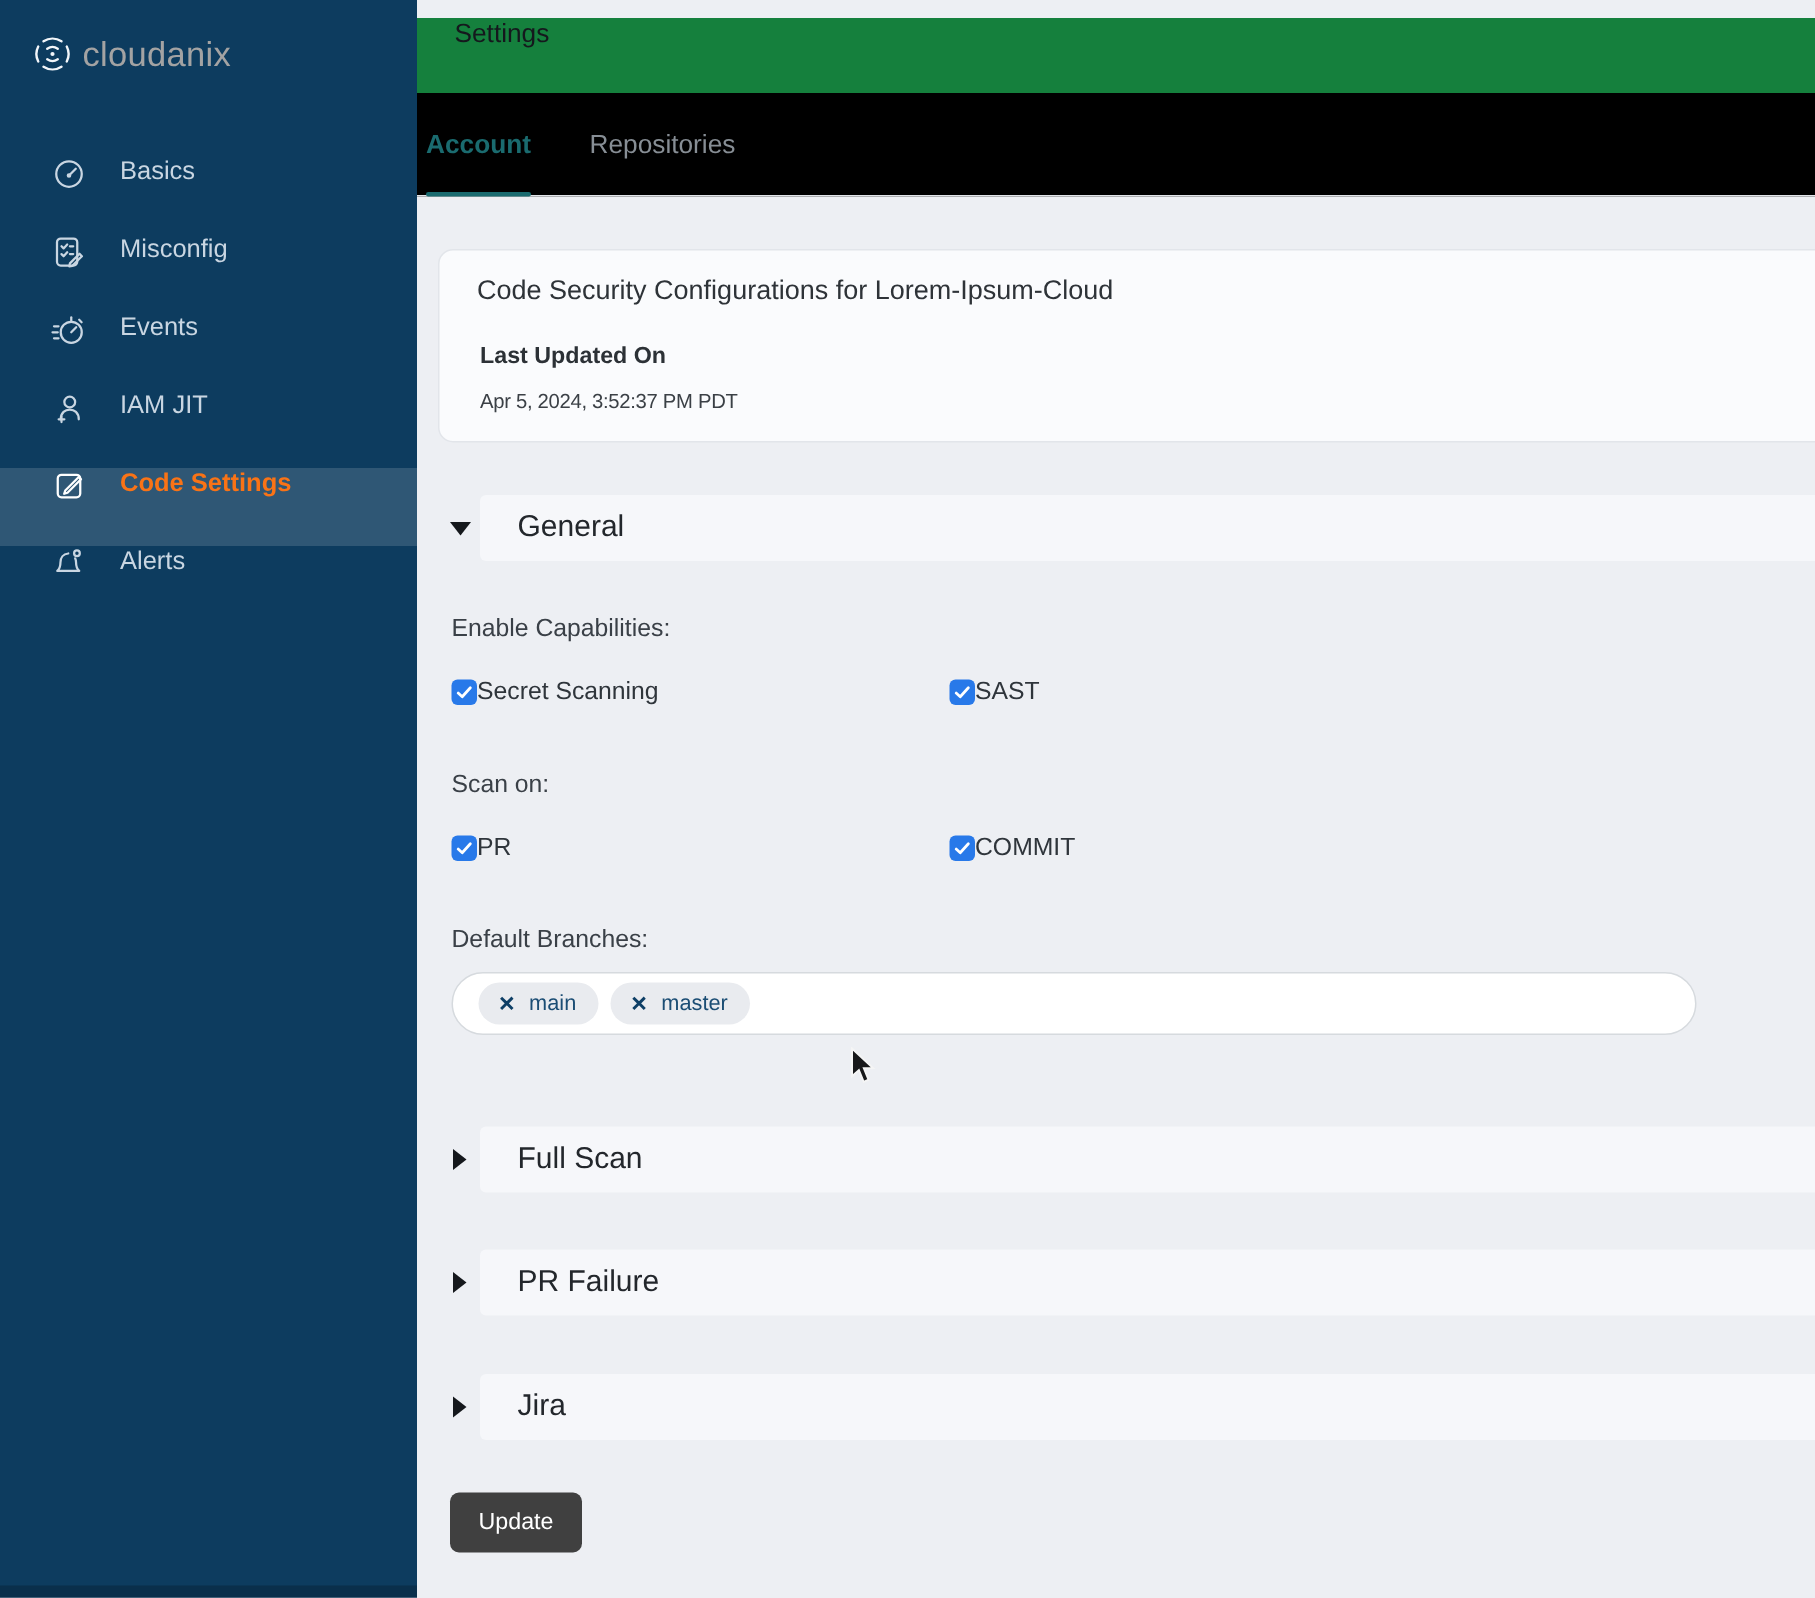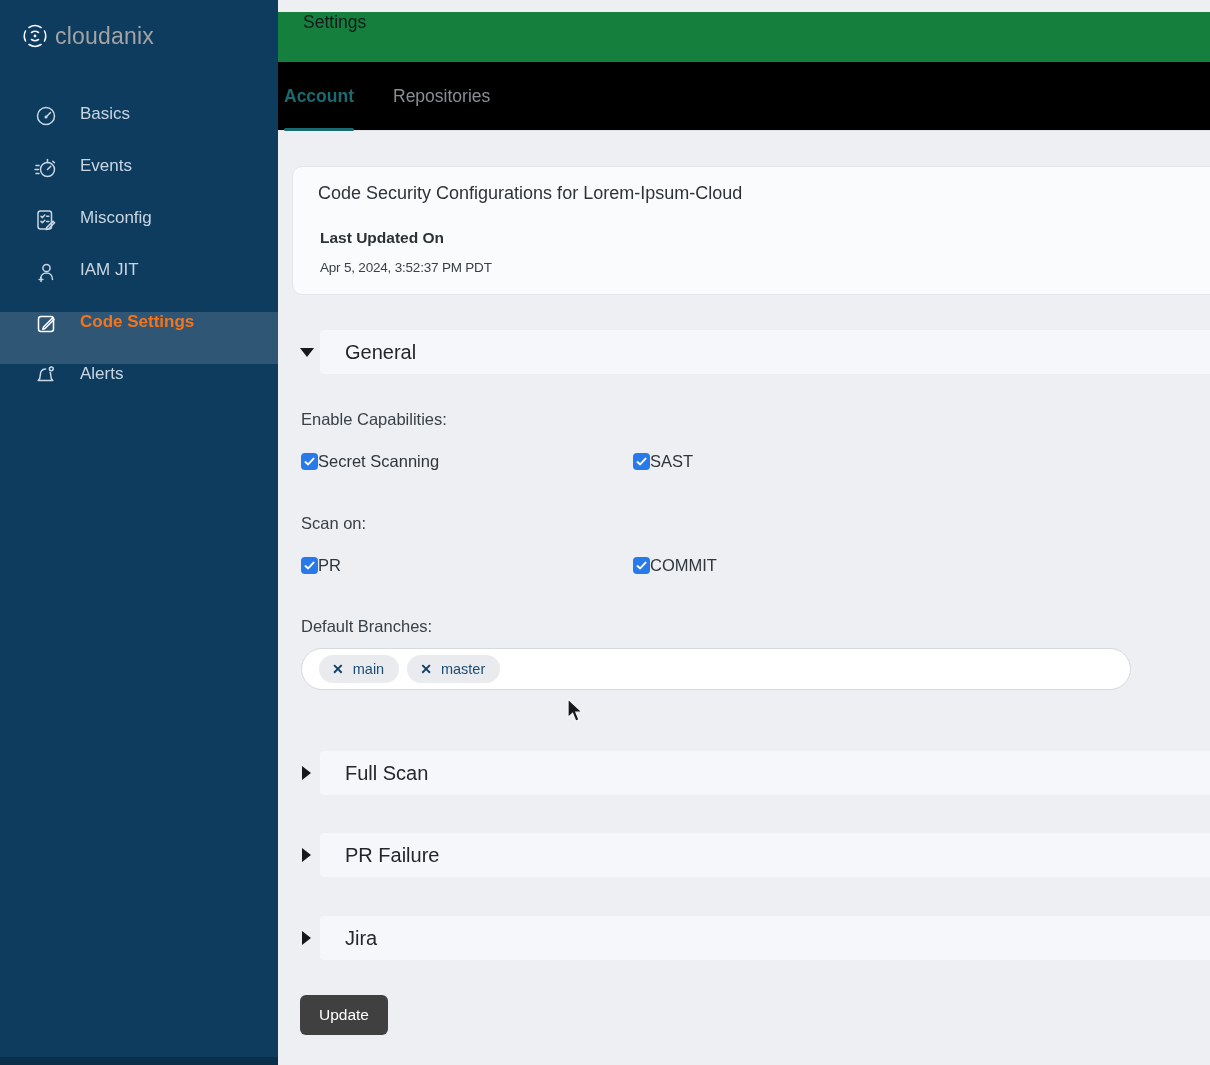--- a/index.html
+++ b/index.html
@@ -130,47 +130,47 @@
             <circle cx="12" cy="12" r="8.5"></circle>
             <line x1="12" y1="13" x2="16.5" y2="8.5"></line>
             <circle cx="12" cy="13" r="0.8"></circle>
           </svg>
       </span>
       <span>Basics</span>
     </div>
     <div class="nav-item">
       <span class="nav-icon">
         <svg viewBox="0 0 24 24">
+            <rect x="4" y="3" width="13.5" height="18" rx="2.5"></rect>
+            <path d="M7 8.2 l1.4 1.4 L10.8 7"></path>
+            <line x1="12.6" y1="8.2" x2="14.8" y2="8.2"></line>
+            <path d="M7 13.4 l1.4 1.4 L10.8 12.2"></path>
+            <line x1="12.6" y1="13.4" x2="14.8" y2="13.4"></line>
+            <path d="M12.6 19.6 L19 13.2 l1.6 1.6 L14.2 21.2 l-2 0.4 z"></path>
+          </svg>
+      </span>
+      <span>Misconfig</span>
+    </div>
+    <div class="nav-item">
+      <span class="nav-icon">
+        <svg viewBox="0 0 24 24">
             <circle cx="13.5" cy="13.5" r="7"></circle>
             <line x1="13.5" y1="13.5" x2="16.8" y2="10.2"></line>
             <line x1="13.5" y1="3.5" x2="13.5" y2="6.5"></line>
             <line x1="18.8" y1="5.2" x2="20.4" y2="6.8"></line>
             <line x1="2" y1="9.5" x2="5" y2="9.5"></line>
             <line x1="1" y1="13.5" x2="4.5" y2="13.5"></line>
             <line x1="2" y1="17.5" x2="5" y2="17.5"></line>
           </svg>
       </span>
       <span>Events</span>
     </div>
     <div class="nav-item">
       <span class="nav-icon">
         <svg viewBox="0 0 24 24">
-            <rect x="4" y="3" width="13.5" height="18" rx="2.5"></rect>
-            <path d="M7 8.2 l1.4 1.4 L10.8 7"></path>
-            <line x1="12.6" y1="8.2" x2="14.8" y2="8.2"></line>
-            <path d="M7 13.4 l1.4 1.4 L10.8 12.2"></path>
-            <line x1="12.6" y1="13.4" x2="14.8" y2="13.4"></line>
-            <path d="M12.6 19.6 L19 13.2 l1.6 1.6 L14.2 21.2 l-2 0.4 z"></path>
-          </svg>
-      </span>
-      <span>Misconfig</span>
-    </div>
-    <div class="nav-item">
-      <span class="nav-icon">
-        <svg viewBox="0 0 24 24">
             <circle cx="12.5" cy="8" r="3.6"></circle>
             <path d="M6.5 19.5 c0 -4.5 3 -6.5 6 -6.5 c3 0 6 2 6 6.5"></path>
             <line x1="7" y1="17.6" x2="7" y2="21.4"></line>
             <line x1="5.1" y1="19.5" x2="8.9" y2="19.5"></line>
           </svg>
       </span>
       <span>IAM JIT</span>
     </div>
     <div class="nav-item active">
       <span class="nav-icon">

